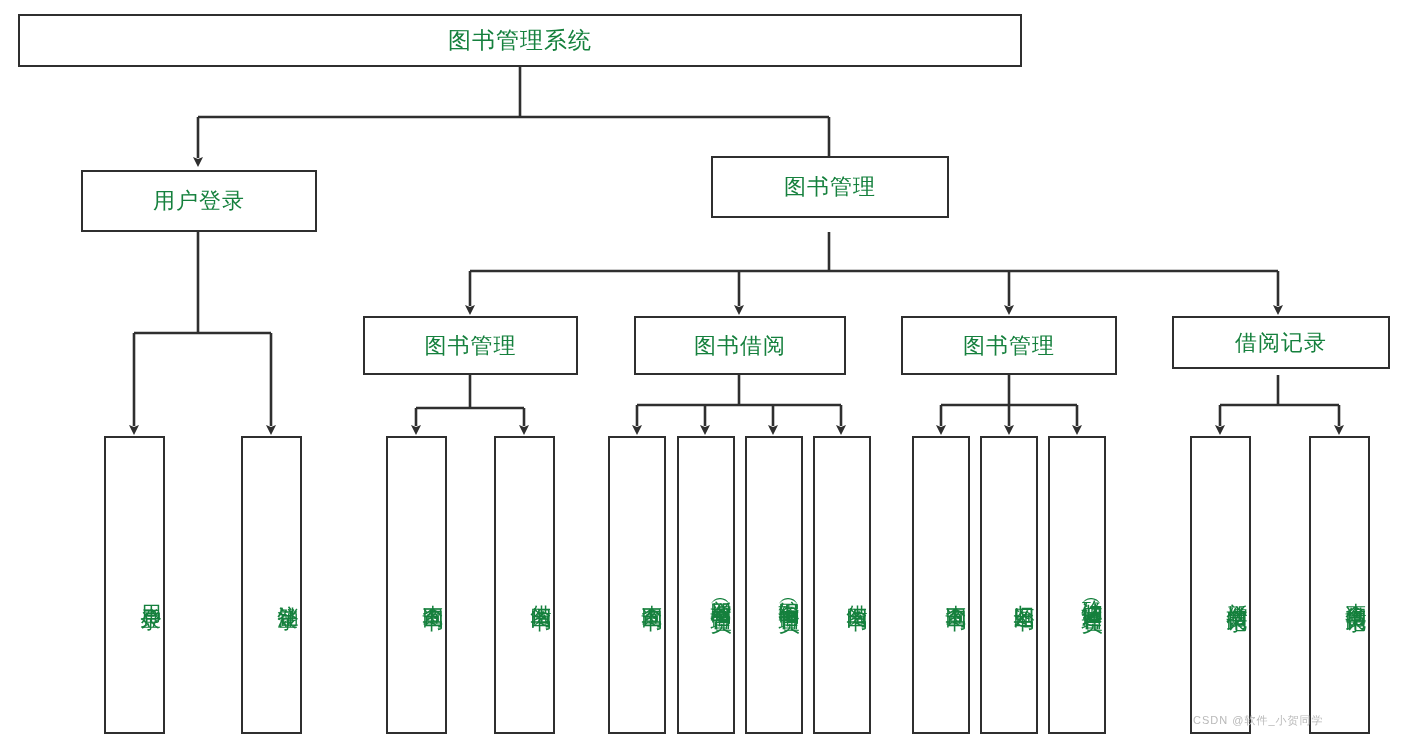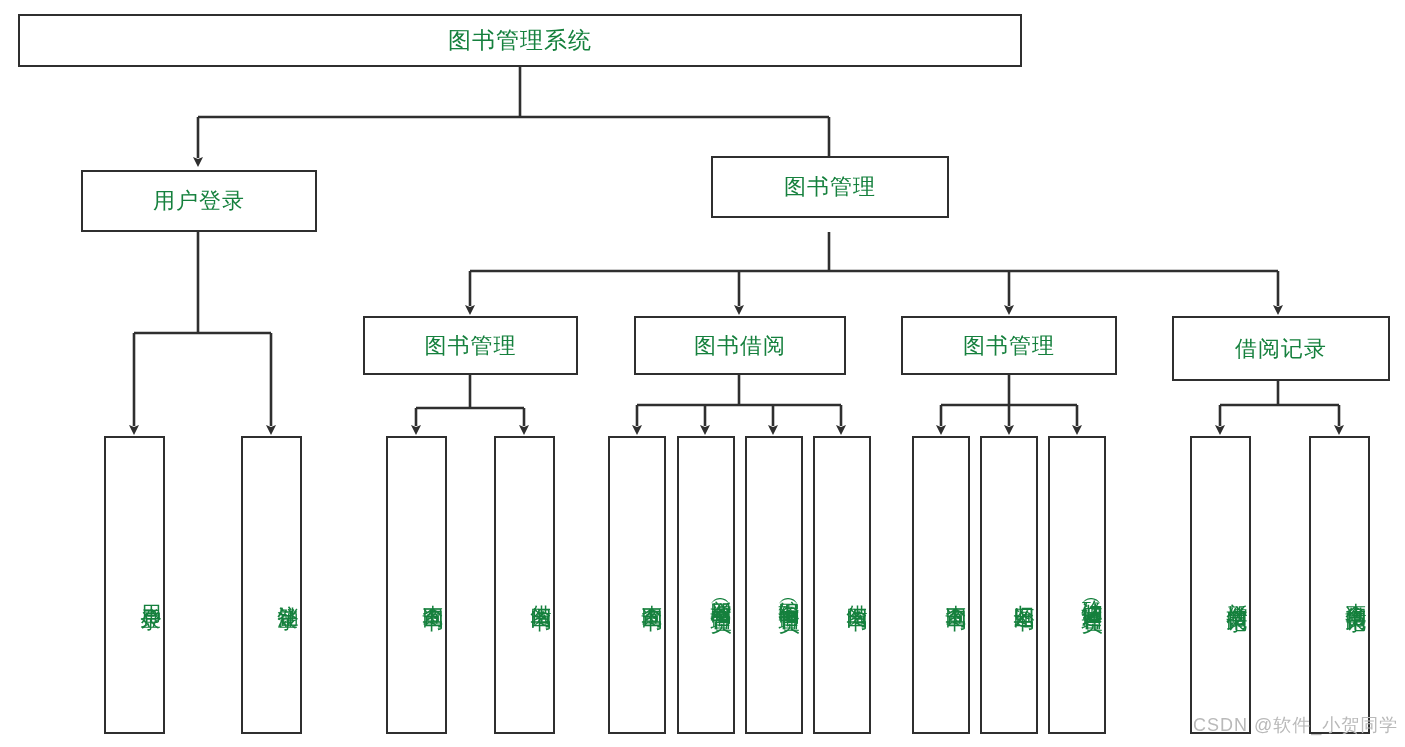--- a/index.html
+++ b/index.html
@@ -55,21 +55,21 @@
     line-height: 1.18;
     letter-spacing: 2px;
   }
   .node-v .vtext {
     writing-mode: vertical-rl;
     text-orientation: upright;
     display: block;
   }
   .watermark {
     position: absolute;
-    font-size: 18px;
+    font-size: 11px;
     color: #b9b9b9;
     letter-spacing: 1px;
     white-space: nowrap;
     z-index: 5;
   }
 </style>
 </head>
 <body>
 
 <div id="canvas">
@@ -137,21 +137,21 @@
 
   <div class="node node-h" style="left:363px; top:316px; width:215px; height:59px;">
     <span>图书管理</span>
   </div>
   <div class="node node-h" style="left:634px; top:316px; width:212px; height:59px;">
     <span>图书借阅</span>
   </div>
   <div class="node node-h" style="left:901px; top:316px; width:216px; height:59px;">
     <span>图书管理</span>
   </div>
-  <div class="node node-h" style="left:1172px; top:316px; width:218px; height:65px;">
+  <div class="node node-h" style="left:1172px; top:316px; width:218px; height:53px;">
     <span>借阅记录</span>
   </div>
 
   <div class="node node-v" style="left:104px; top:436px; width:61px; height:298px;">
     <span class="vtext">用户登录</span>
   </div>
   <div class="node node-v" style="left:241px; top:436px; width:61px; height:298px;">
     <span class="vtext">注销登录</span>
   </div>
 

